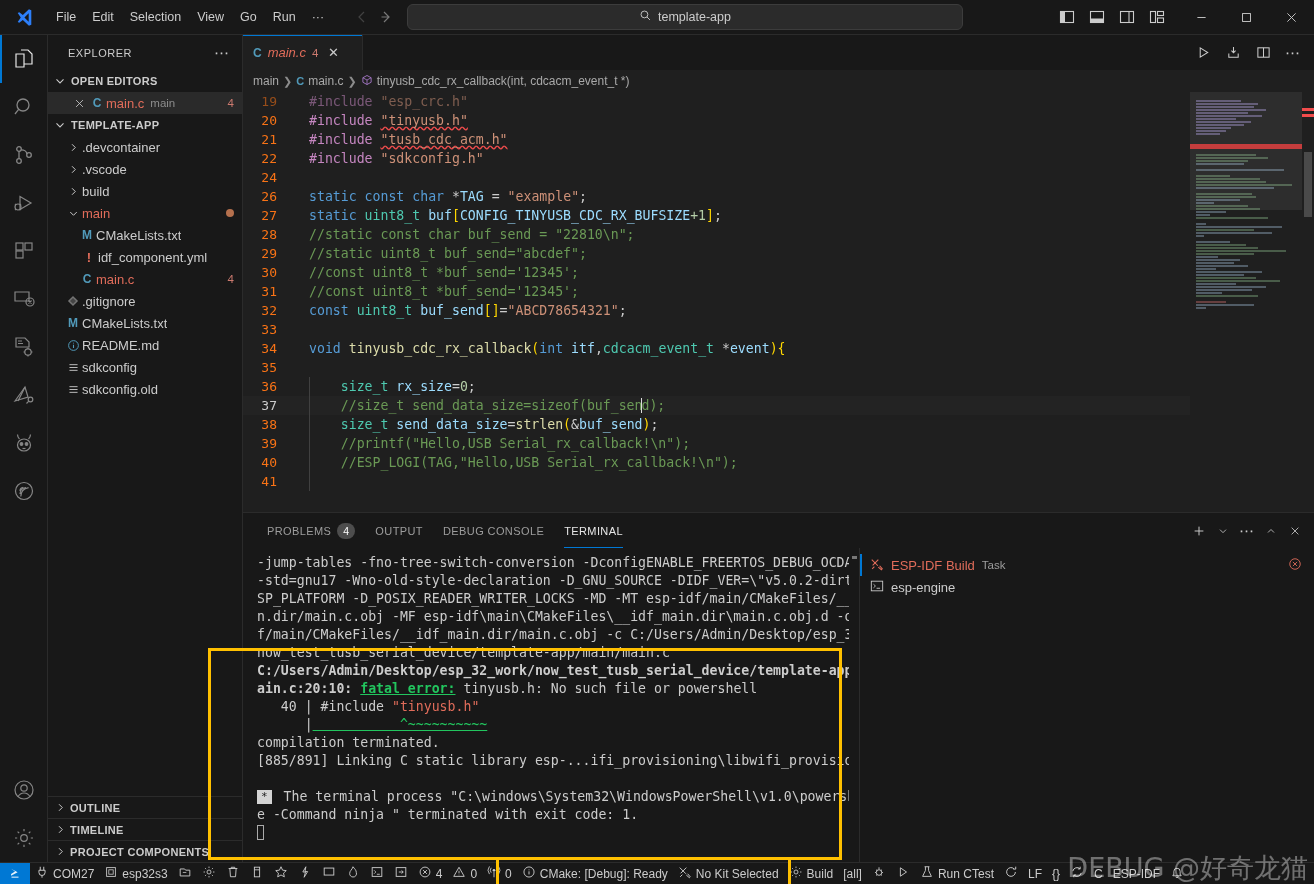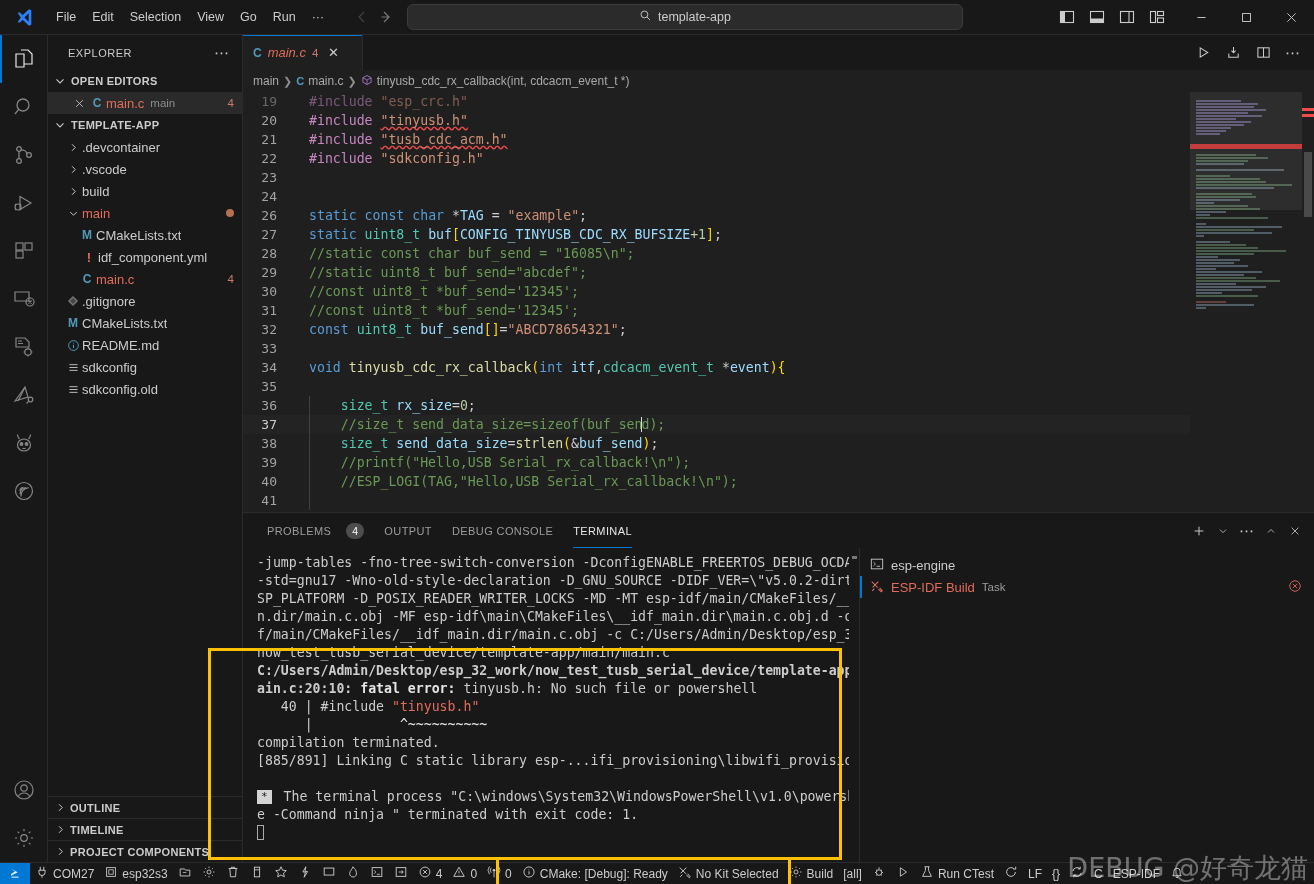--- a/index.html
+++ b/index.html
@@ -112,21 +112,21 @@
 
   .editorwrap { flex:1 1 auto; display:flex; position:relative; min-height:0; overflow:hidden; background:#1f1f1f; }
   .code {
     flex:1 1 auto; position:relative; overflow:hidden;
     font-family:"DejaVu Sans Mono","Liberation Mono",monospace; font-size:13.2px; line-height:19px;
   }
   .cl { display:flex; height:19px; align-items:center; white-space:pre; }
   .cl.current { background:#232323; }
   .cl.current .ln { color:#cccccc; }
   .ln {
-    width:52px; flex:0 0 52px; text-align:right; padding-right:18px; color:#a3a3a3; font-size:13px;
+    width:52px; flex:0 0 52px; text-align:right; padding-right:18px; color:#f97316; font-size:13px;
   }
   .ctext { position:relative; padding-left:14px; }
   .guide { border-left:1px solid #404040; position:absolute; left:14px; top:0; bottom:0; }
   
   .c-key{color:#569cd6}.c-type{color:#4ec9b0}.c-fn{color:#dcdcaa}
   .c-str{color:#ce9178}.c-com{color:#6a9955}.c-num{color:#b5cea8}.c-var{color:#9cdcfe}
   .c-pl{color:#cccccc}.c-br1{color:#ffd700}.c-mac{color:#c586c0}
   .squig { text-decoration: underline wavy #f14c4c; text-decoration-skip-ink:none; }
   .cursor { display:inline-block; width:1px; height:15px; background:#dcdcdc; vertical-align:-3px; margin:0 -1px; }
 
@@ -135,39 +135,39 @@
   .mm-red { position:absolute; left:0; right:0; height:5px; background:#c03030; }
   .mm-slider { position:absolute; left:0; right:0; background:#ffffff10; }
   .scrollbar-v { width:12px; flex:0 0 12px; background:#1f1f1f; position:relative; }
   .sb-thumb { position:absolute; left:2px; width:8px; background:#4a4a4a; border-radius:0; }
   .overview-mark { position:absolute; right:0; width:12px; height:3px; background:#f14c4c; }
 
   
   .panel { height:350px; flex:0 0 350px; background:#181818; display:flex; flex-direction:column; border-top:1px solid #2b2b2b; }
   .paneltabs { height:35px; display:flex; align-items:center; padding-left:14px; flex:0 0 35px; }
   .ptab {
-    height:35px; display:flex; align-items:center; gap:15px; padding:0 10px;
+    height:35px; display:flex; align-items:center; gap:6px; padding:0 10px;
     font-size:11px; letter-spacing:.4px; text-transform:uppercase; color:#9d9d9d; position:relative;
   }
   .ptab.active { color:#e7e7e7; }
   .ptab.active::after { content:""; position:absolute; left:10px; right:10px; bottom:0; height:1px; background:#0078d4; }
   .pcount {
     background:#4d4d4d; color:#fff; border-radius:9px; min-width:18px; height:16px;
     display:inline-flex; align-items:center; justify-content:center; font-size:10.5px; padding:0 5px;
   }
   .panel-actions { margin-left:auto; display:flex; align-items:center; gap:2px; padding-right:8px; color:#cccccc; }
   .pa { width:22px; height:22px; display:flex; align-items:center; justify-content:center; border-radius:4px; }
   .panelbody { flex:1 1 auto; display:flex; min-height:0; }
   .terminal {
     flex:1 1 auto; padding:6px 0 0 14px; overflow:hidden; min-width:0;
     font-family:"DejaVu Sans Mono","Liberation Mono",monospace; font-size:13.2px; line-height:18px; color:#cccccc;
   }
   .tline { white-space:pre; height:18px; }
   .t-bold { font-weight:bold; }
-  .t-red { color:#e5e5e5; }
+  .t-red { color:#22c55e;text-decoration:underline; }
   .t-str { color:#e06c5a; }
   .t-badge {
     display:inline-block; background:#d4d4d4; color:#1f1f1f; padding:0 4px; margin-right:4px;
     font-size:11px; line-height:14px; vertical-align:1px;
   }
   .t-cursor { display:inline-block; width:7px; height:15px; border:1px solid #aaa; vertical-align:-3px; }
   .term-scroll { width:10px; flex:0 0 10px; position:relative; }
   .term-scroll .tick { position:absolute; right:2px; width:5px; height:3px; background:#777; }
   .termlist { width:455px; flex:0 0 455px; border-left:1px solid #2b2b2b; padding-top:6px; }
   .tl-row {
@@ -595,25 +595,24 @@
           <span>tinyusb_cdc_rx_callback(int, cdcacm_event_t *)</span>
         </span>
       </div>
 
       <div class="editorwrap">
         <div class="code">
           <div class="cl" style="opacity:.55;"><span class="ln">19</span><span class="ctext"><span class="c-mac">#include</span> <span class="c-str">"esp_crc.h"</span></span></div>
           <div class="cl"><span class="ln">20</span><span class="ctext"><span class="c-mac">#include</span> <span class="c-str squig">"tinyusb.h"</span></span></div>
           <div class="cl"><span class="ln">21</span><span class="ctext"><span class="c-mac">#include</span> <span class="c-str squig">"tusb_cdc_acm.h"</span></span></div>
           <div class="cl"><span class="ln">22</span><span class="ctext"><span class="c-mac">#include</span> <span class="c-str">"sdkconfig.h"</span></span></div>
-          <div class="cl"><span class="ln">23</span><span class="ctext"></span></div>
           <div class="cl"><span class="ln">24</span><span class="ctext"></span></div>
           <div class="cl"><span class="ln">26</span><span class="ctext"><span class="c-key">static</span> <span class="c-key">const</span> <span class="c-key">char</span> <span class="c-pl">*</span><span class="c-var">TAG</span> <span class="c-pl">=</span> <span class="c-str">"example"</span><span class="c-pl">;</span></span></div>
           <div class="cl"><span class="ln">27</span><span class="ctext"><span class="c-key">static</span> <span class="c-type">uint8_t</span> <span class="c-var">buf</span><span class="c-br1">[</span><span class="c-var">CONFIG_TINYUSB_CDC_RX_BUFSIZE</span><span class="c-num">+1</span><span class="c-br1">]</span><span class="c-pl">;</span></span></div>
-          <div class="cl"><span class="ln">28</span><span class="ctext"><span class="c-com">//static const char buf_send = "16085\n";</span></span></div>
+          <div class="cl"><span class="ln">28</span><span class="ctext"><span class="c-com">//static const char buf_send = "22810\n";</span></span></div>
           <div class="cl"><span class="ln">29</span><span class="ctext"><span class="c-com">//static uint8_t buf_send="abcdef";</span></span></div>
           <div class="cl"><span class="ln">30</span><span class="ctext"><span class="c-com">//const uint8_t *buf_send='12345';</span></span></div>
           <div class="cl"><span class="ln">31</span><span class="ctext"><span class="c-com">//const uint8_t *buf_send='12345';</span></span></div>
           <div class="cl"><span class="ln">32</span><span class="ctext"><span class="c-key">const</span> <span class="c-type">uint8_t</span> <span class="c-var">buf_send</span><span class="c-br1">[]</span><span class="c-pl">=</span><span class="c-str">"ABCD78654321"</span><span class="c-pl">;</span></span></div>
           <div class="cl"><span class="ln">33</span><span class="ctext"></span></div>
           <div class="cl"><span class="ln">34</span><span class="ctext"><span class="c-key">void</span> <span class="c-fn">tinyusb_cdc_rx_callback</span><span class="c-br1">(</span><span class="c-key">int</span> <span class="c-var">itf</span><span class="c-pl">,</span><span class="c-type">cdcacm_event_t</span> <span class="c-pl">*</span><span class="c-var">event</span><span class="c-br1">)</span><span class="c-br1">{</span></span></div>
           <div class="cl"><span class="ln">35</span><span class="ctext"><span class="guide"></span></span></div>
           <div class="cl"><span class="ln">36</span><span class="ctext"><span class="guide"></span><span class="c-pl">    </span><span class="c-type">size_t</span> <span class="c-var">rx_size</span><span class="c-pl">=</span><span class="c-num">0</span><span class="c-pl">;</span></span></div>
           <div class="cl current"><span class="ln">37</span><span class="ctext"><span class="guide"></span><span class="c-com">    //size_t send_data_size=sizeof(buf_sen</span><span class="cursor"></span><span class="c-com">d);</span></span></div>
           <div class="cl"><span class="ln">38</span><span class="ctext"><span class="guide"></span><span class="c-pl">    </span><span class="c-type">size_t</span> <span class="c-var">send_data_size</span><span class="c-pl">=</span><span class="c-fn">strlen</span><span class="c-br1">(</span><span class="c-pl">&amp;</span><span class="c-var">buf_send</span><span class="c-br1">)</span><span class="c-pl">;</span></span></div>
@@ -759,44 +758,44 @@
             <div class="tline">[885/891] Linking C static library esp-...ifi_provisioning\libwifi_provisioning.a</div>
             <div class="tline">&nbsp;</div>
             <div class="tline"><span class="t-badge">*</span><span> The terminal process "C:\windows\System32\WindowsPowerShell\v1.0\powershell.ex</span></div>
             <div class="tline">e -Command ninja " terminated with exit code: 1.</div>
             <div class="tline"><span class="t-cursor"></span></div>
           </div>
           <div class="term-scroll">
             <div class="tick" style="top:8px;"></div>
           </div>
           <div class="termlist">
-            <div class="tl-row">
-              <span>
-                <svg viewBox="0 0 16 16" width="14" height="14">
-                    <rect x="1.5" y="2.5" width="13" height="11" fill="none" stroke="#cccccc" stroke-width="1"></rect>
-                    <path stroke="#cccccc" stroke-width="1" d="M4 6l2.2 2L4 10M7.5 10.6h4"></path>
-                  </svg>
-              </span>
-              <span>esp-engine</span>
-            </div>
             <div class="tl-row active">
               <span>
                 <svg viewBox="0 0 16 16" width="14" height="14">
                     <path fill="none" stroke="#e06c5a" stroke-width="1.2" d="M2 3l7 7M9.5 3 3 9.5M11 10l3 3.5-1 1L9.5 11.5M2.5 13.5 5 11"></path>
                   </svg>
               </span>
               <span class="tl-name-err">ESP-IDF Build</span>
               <span class="tl-sub">Task</span>
               <span class="tl-kill">
                 <svg viewBox="0 0 16 16" width="14" height="14">
                     <circle cx="8" cy="8" r="6" fill="none" stroke="#e06c5a" stroke-width="1"></circle>
                     <path stroke="#e06c5a" stroke-width="1" d="M5.6 5.6l4.8 4.8M10.4 5.6l-4.8 4.8"></path>
                   </svg>
               </span>
             </div>
+            <div class="tl-row">
+              <span>
+                <svg viewBox="0 0 16 16" width="14" height="14">
+                    <rect x="1.5" y="2.5" width="13" height="11" fill="none" stroke="#cccccc" stroke-width="1"></rect>
+                    <path stroke="#cccccc" stroke-width="1" d="M4 6l2.2 2L4 10M7.5 10.6h4"></path>
+                  </svg>
+              </span>
+              <span>esp-engine</span>
+            </div>
           </div>
         </div>
       </div>
     </div>
   </div>
 
   <div class="statusbar">
     <div class="remote">
       <svg viewBox="0 0 16 16" width="14" height="14">
           <path fill="#fff" d="M3.5 2 8 5 3.5 8v2L11 6 3.5 2z" opacity=".9"></path>

